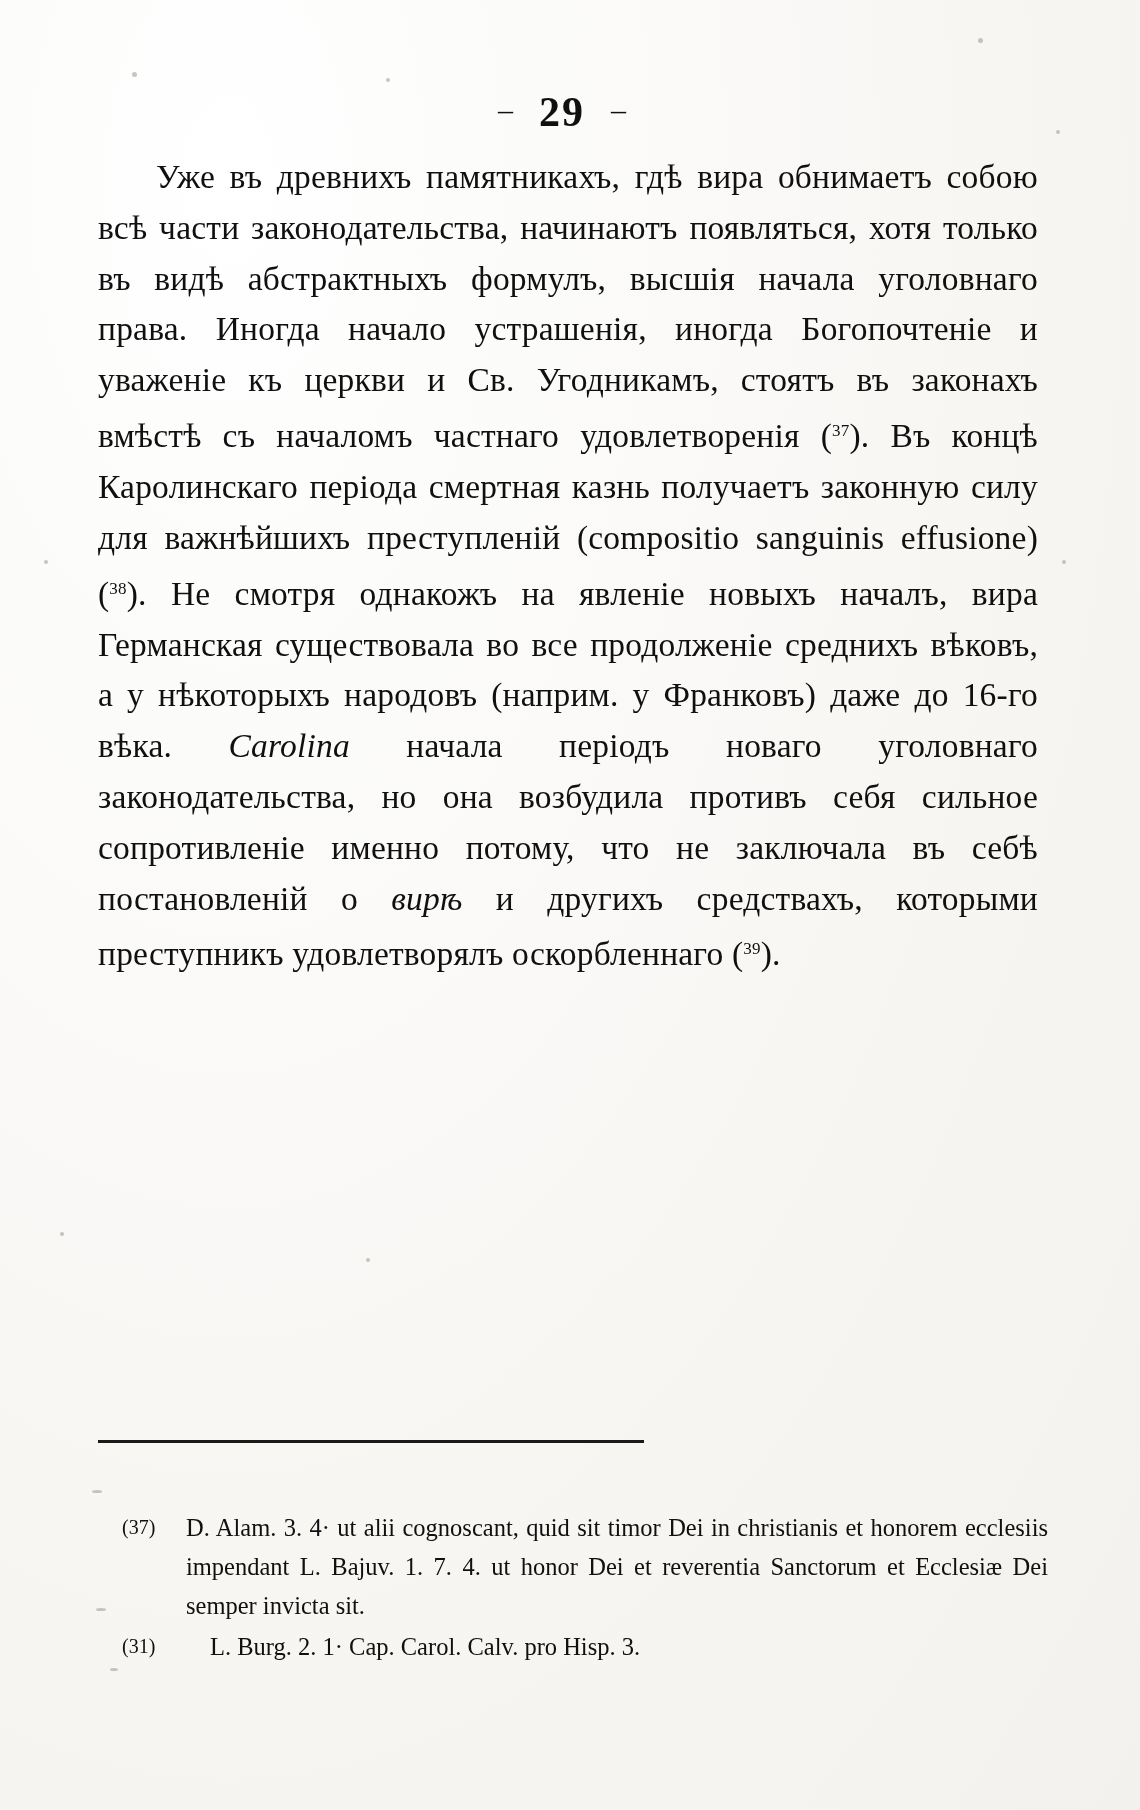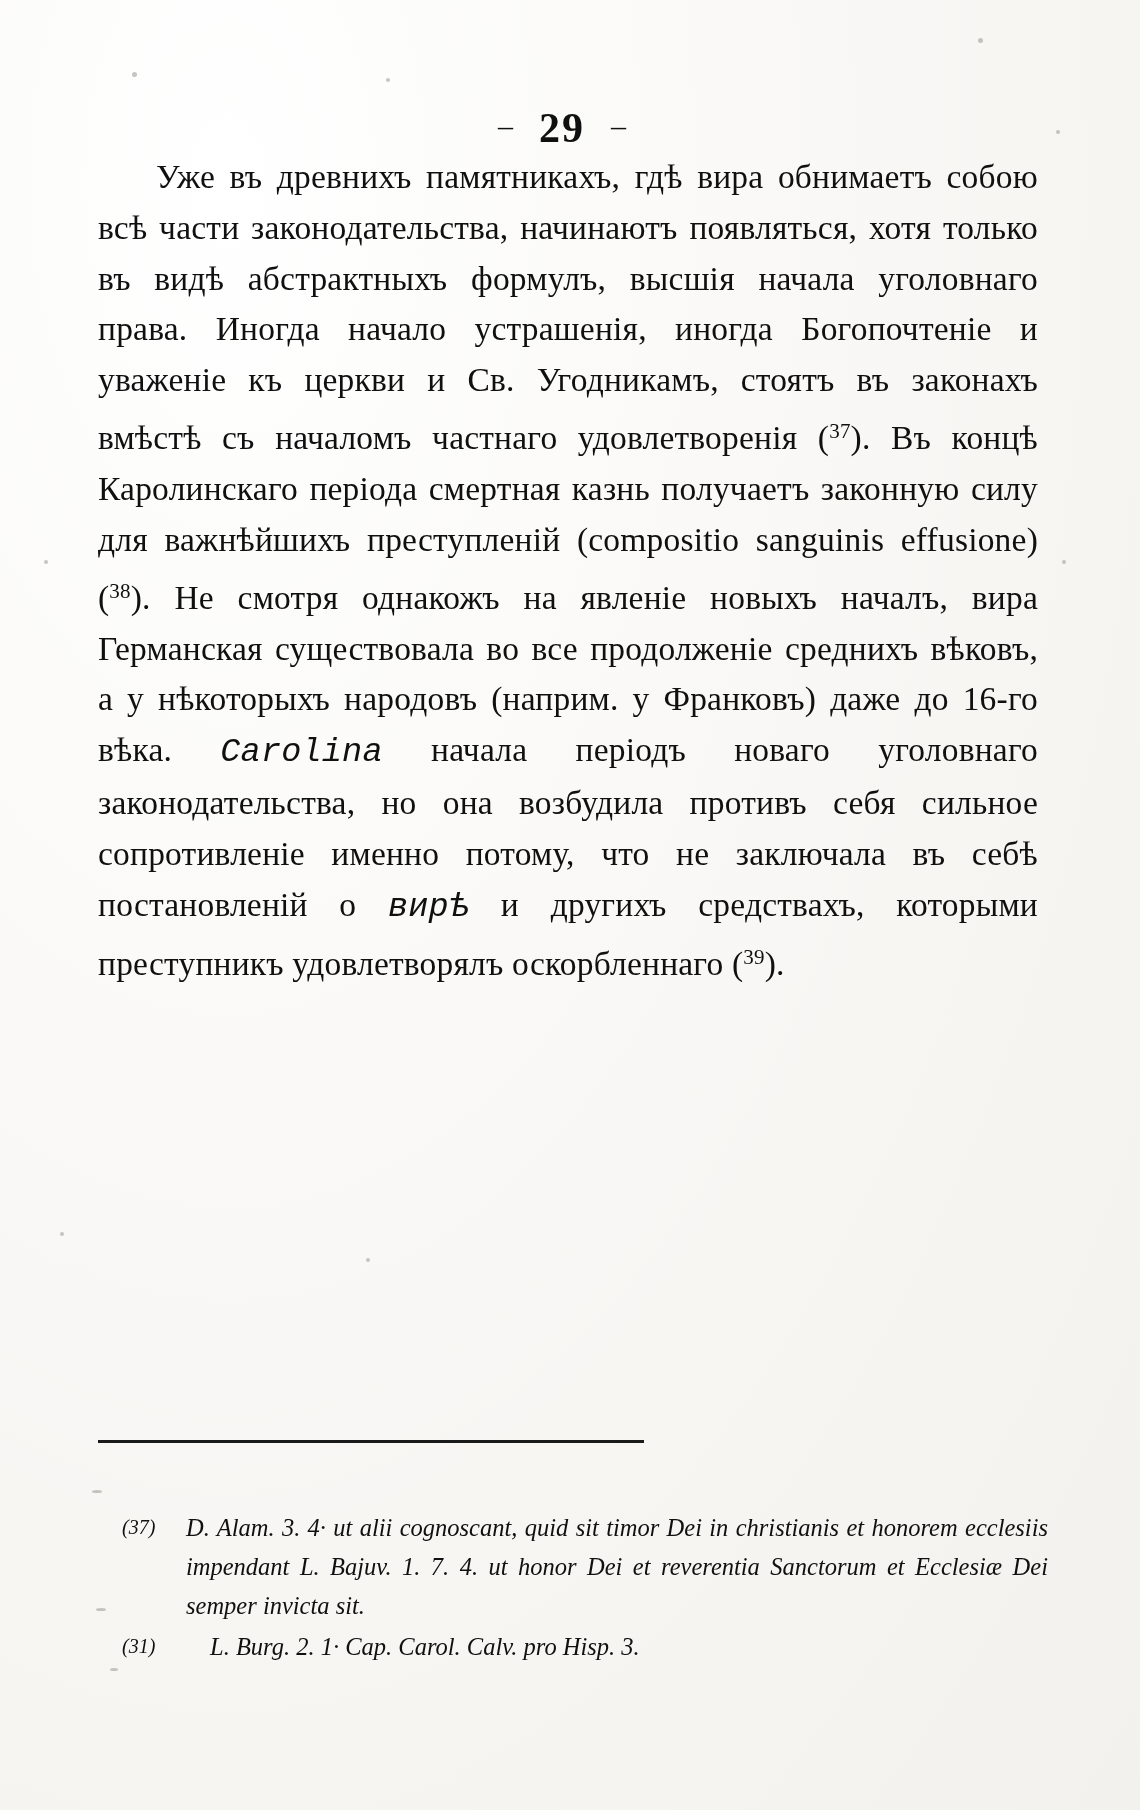--- a/index.html
+++ b/index.html
@@ -32,21 +32,20 @@
   }
   .page-number-line {
     position: absolute;
     left: 0;
     right: 16px;
     top: 88px;
     text-align: center;
     font-size: 40px;
     letter-spacing: 2px;
     font-weight: 700;
-    margin-top: 16px;
   }
   .page-number-line .dash {
     font-weight: 400;
     font-size: 30px;
     position: relative;
     top: -6px;
     letter-spacing: 0;
   }
   .page-number-line .num {
     display: inline-block;
@@ -63,24 +62,23 @@
     text-align: justify;
     text-justify: inter-word;
     letter-spacing: .2px;
   }
   .body-text p {
     margin: 0;
     text-indent: 58px;
   }
   .body-text i {
     font-style: italic;
-    font-family: Liberation Mono, monospace;
   }
   .fnref {
-    font-size: 21px;
+    font-size: 17px;
     vertical-align: 22%;
   }
   .rule {
     position: absolute;
     left: 98px;
     top: 1440px;
     width: 546px;
     height: 3px;
     background: #1a1a1a;
   }
@@ -89,21 +87,20 @@
     left: 108px;
     top: 1508px;
     width: 940px;
     font-size: 24.5px;
     line-height: 39px;
   }
   .note {
     position: relative;
     padding-left: 78px;
     margin-bottom: 2px;
-    font-style: italic;
   }
   .note .marker {
     position: absolute;
     left: 14px;
     top: 0;
     font-size: 20px;
   }
   .note .text {
     display: block;
     text-align: justify;

